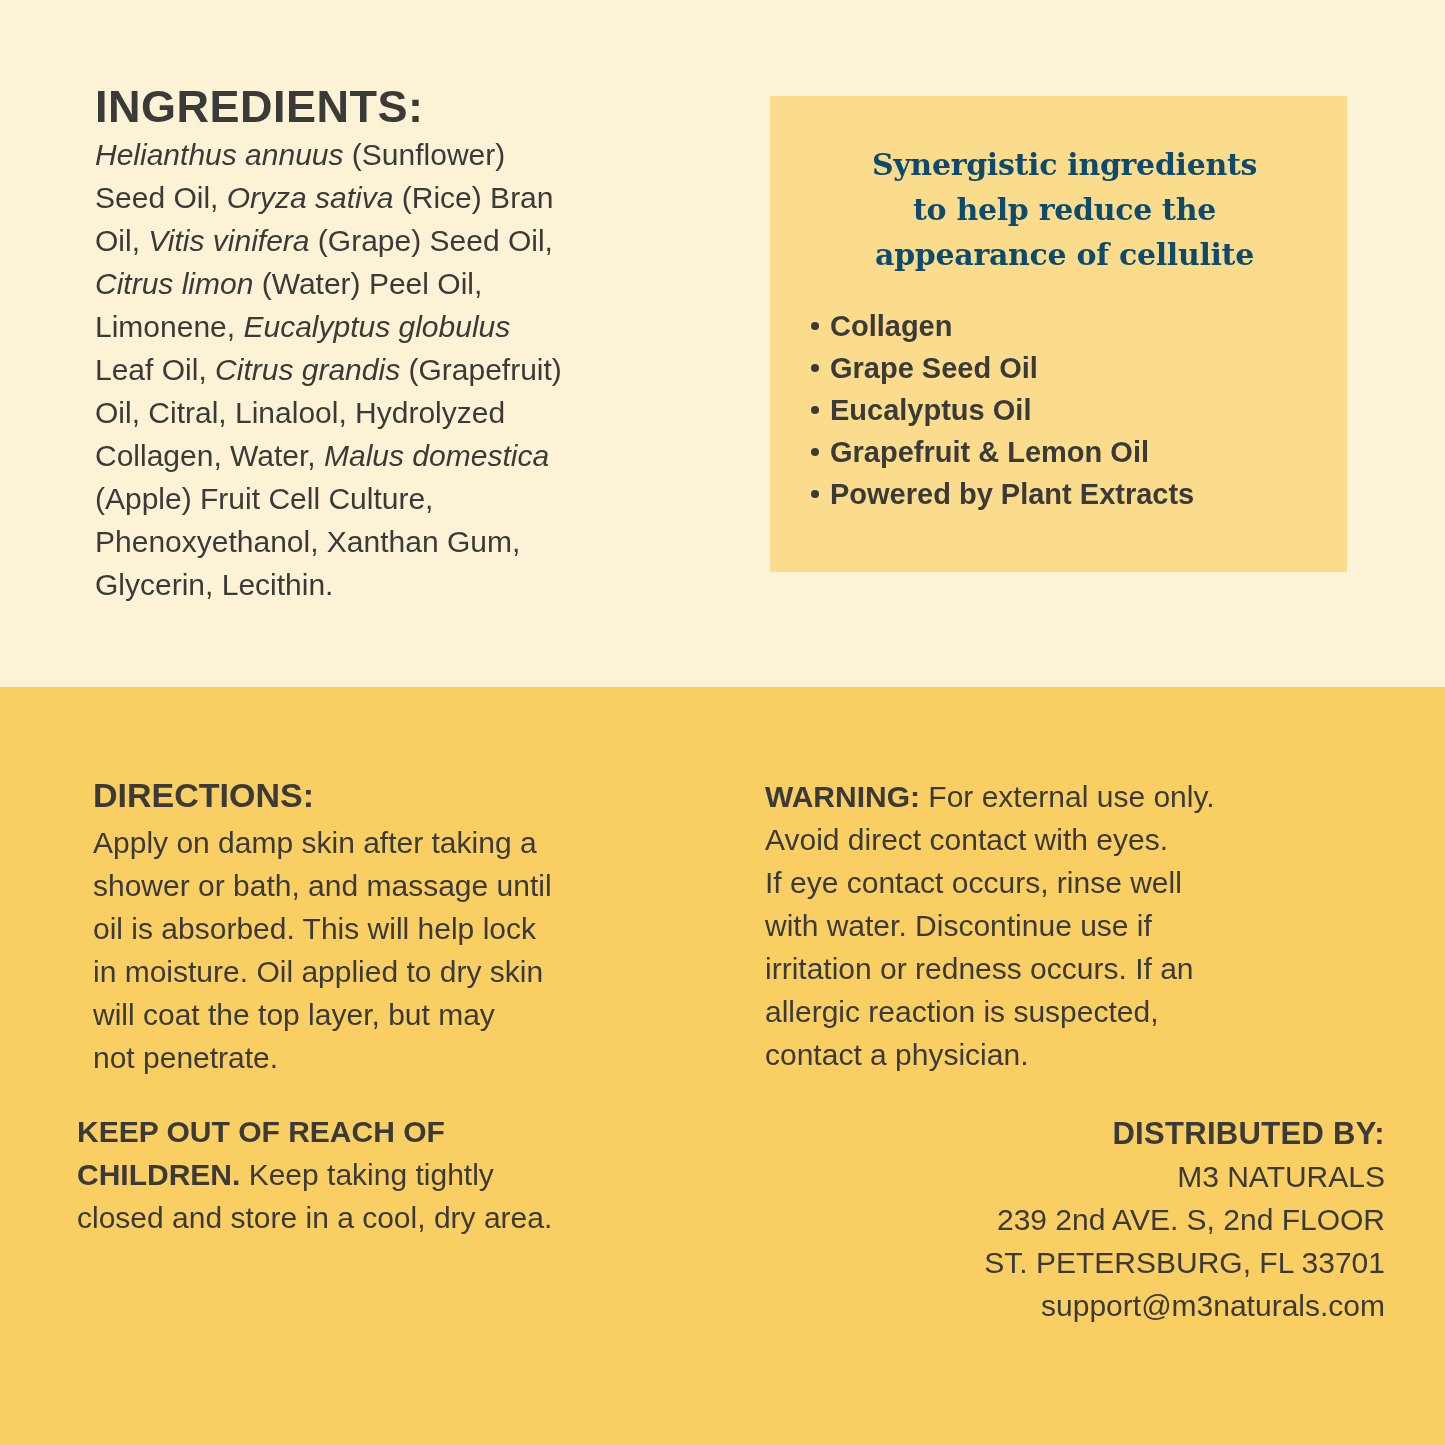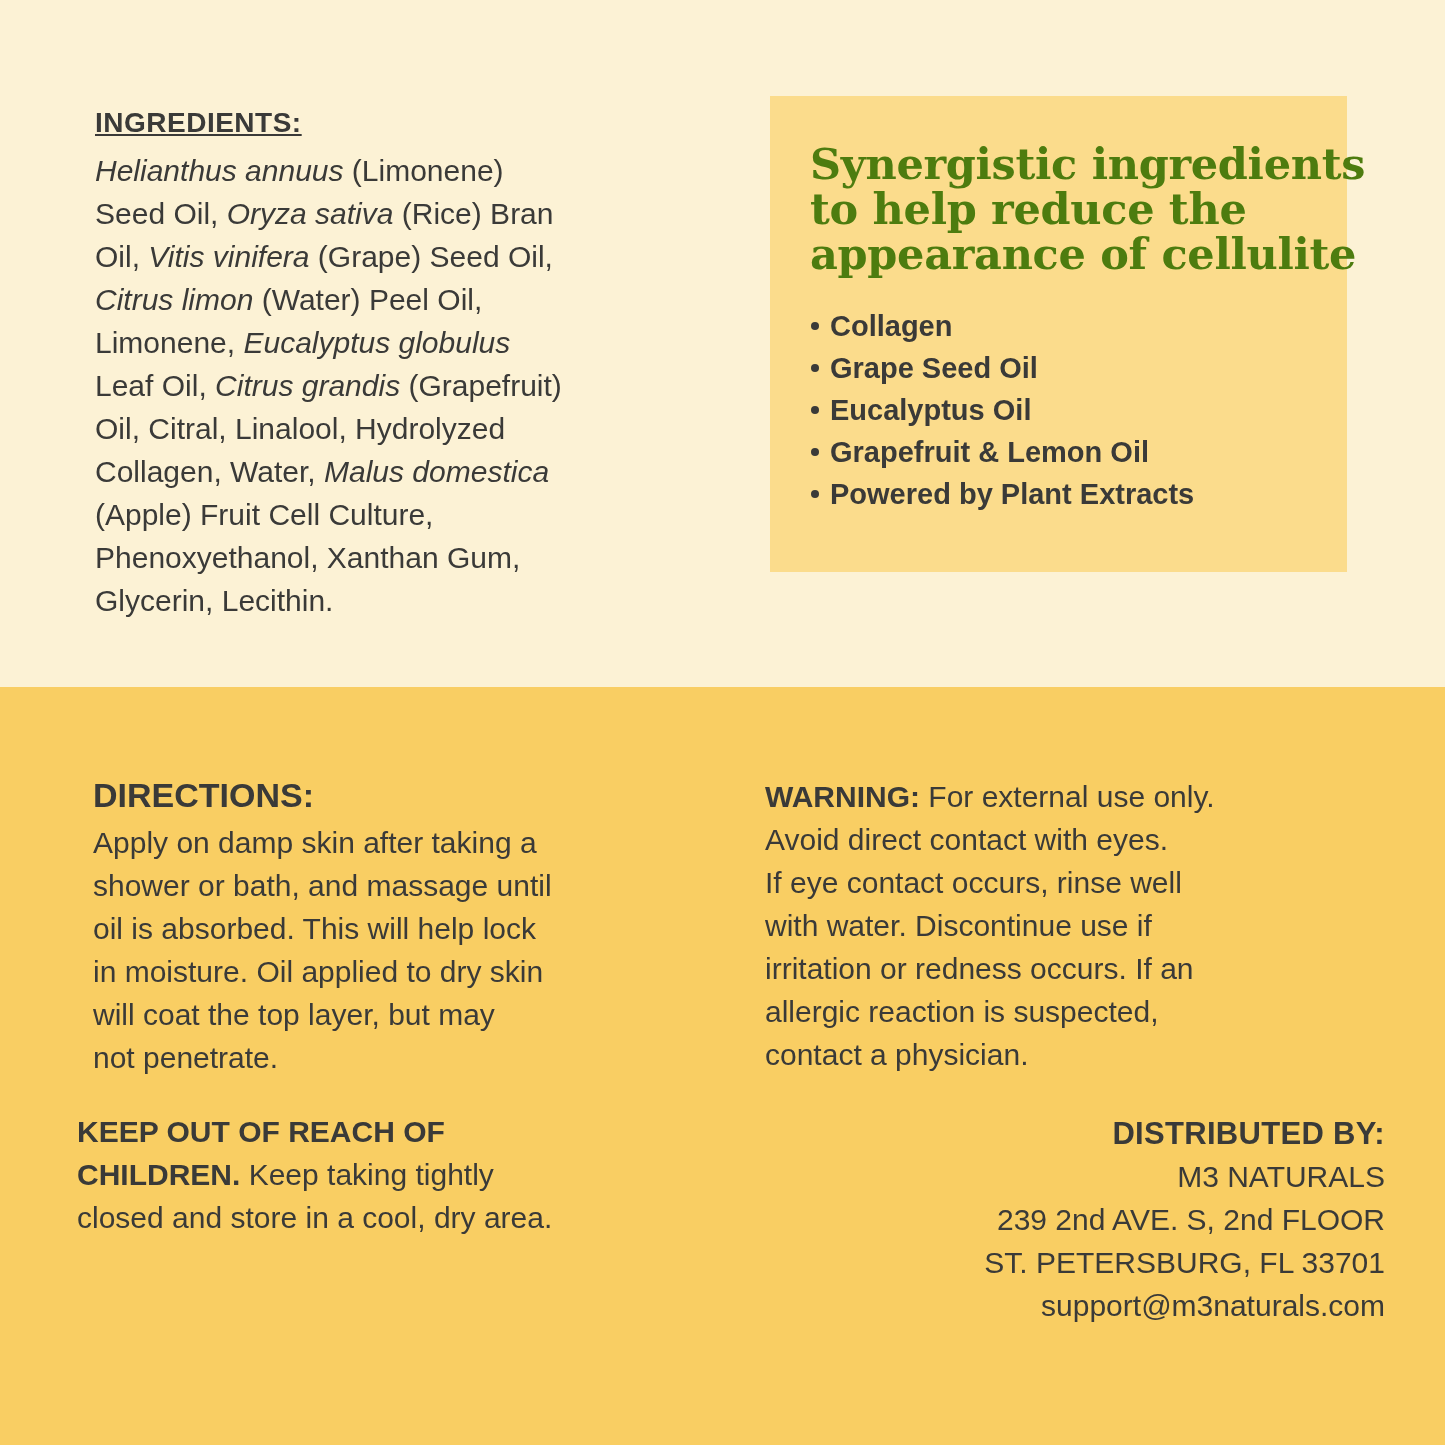--- a/index.html
+++ b/index.html
@@ -21,37 +21,38 @@
     position:absolute;left:0;top:687px;width:1445px;height:758px;
     background:var(--gold);
   }
   .ln{display:block;white-space:nowrap;}
   .it{font-style:italic;}
   .bd{font-weight:bold;}
 
   
   .ingredients{position:absolute;left:95px;top:84px;width:650px;}
   .ingredients h2{
-    margin:16px 0 3px 0;font-size:28px;line-height:46px;font-weight:bold;letter-spacing:0.5px;text-decoration:underline;
+    margin:0 0 3px 0;font-size:45px;line-height:46px;font-weight:bold;letter-spacing:0.5px;
   }
   .ingredients .body{font-size:30px;line-height:43px;}
 
   
   .syn-box{
     position:absolute;left:770px;top:96px;width:577px;height:476px;
     background:var(--boxgold);box-sizing:border-box;
     padding:46px 28px 0 40px;
   }
   .syn-box h3{
     margin:0;
     font-family:"DejaVu Serif", serif;
     font-weight:600;
-    font-size:43px;line-height:45px;
-    color:#4d7c0f;
+    font-size:30px;line-height:45px;
+    color:#0c4a6e;
     letter-spacing:-0.3px;
+    text-align:center;
   }
   .syn-box ul{
     list-style:none;margin:28px 0 0 0;padding:0;
     font-size:29px;line-height:42px;font-weight:bold;
   }
   .syn-box li{position:relative;padding-left:20px;white-space:nowrap;}
   .syn-box .dot{
     position:absolute;left:1px;top:17px;width:8px;height:8px;border-radius:50%;
     background:var(--ink);
   }
@@ -72,21 +73,21 @@
 </head>
 <body>
 
 <div class="page">
 
   <div class="bottom-band"></div>
 
   <div class="ingredients">
     <h2>INGREDIENTS:</h2>
     <div class="body">
-        <span class="ln"><span class="it">Helianthus annuus</span><span> (Limonene)</span></span>
+        <span class="ln"><span class="it">Helianthus annuus</span><span> (Sunflower)</span></span>
         <span class="ln"><span>Seed Oil, </span><span class="it">Oryza sativa</span><span> (Rice) Bran</span></span>
         <span class="ln"><span>Oil, </span><span class="it">Vitis vinifera</span><span> (Grape) Seed Oil,</span></span>
         <span class="ln"><span class="it">Citrus limon</span><span> (Water) Peel Oil,</span></span>
         <span class="ln"><span>Limonene, </span><span class="it">Eucalyptus globulus</span></span>
         <span class="ln"><span>Leaf Oil, </span><span class="it">Citrus grandis</span><span> (Grapefruit)</span></span>
         <span class="ln"><span>Oil, Citral, Linalool, Hydrolyzed</span></span>
         <span class="ln"><span>Collagen, Water, </span><span class="it">Malus domestica</span></span>
         <span class="ln"><span>(Apple) Fruit Cell Culture,</span></span>
         <span class="ln"><span>Phenoxyethanol, Xanthan Gum,</span></span>
         <span class="ln"><span>Glycerin, Lecithin.</span></span>

